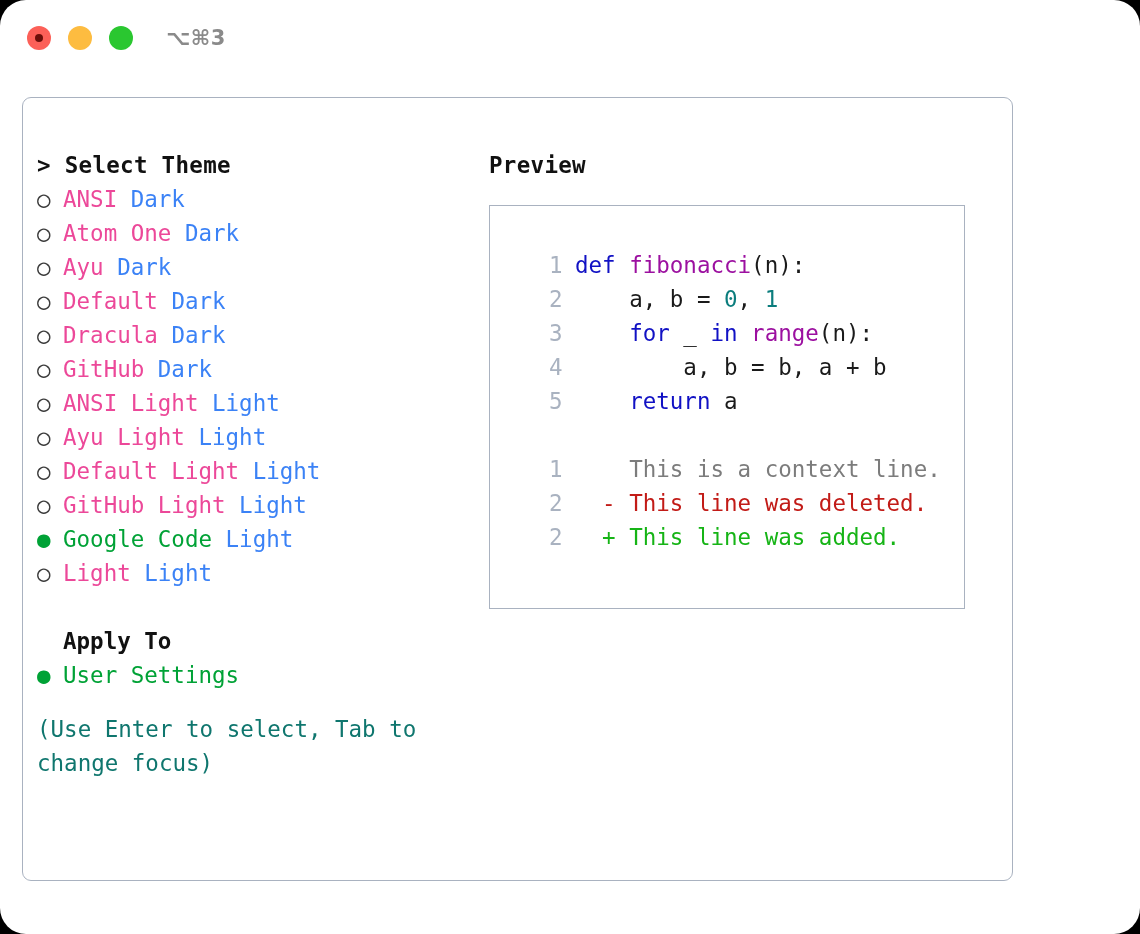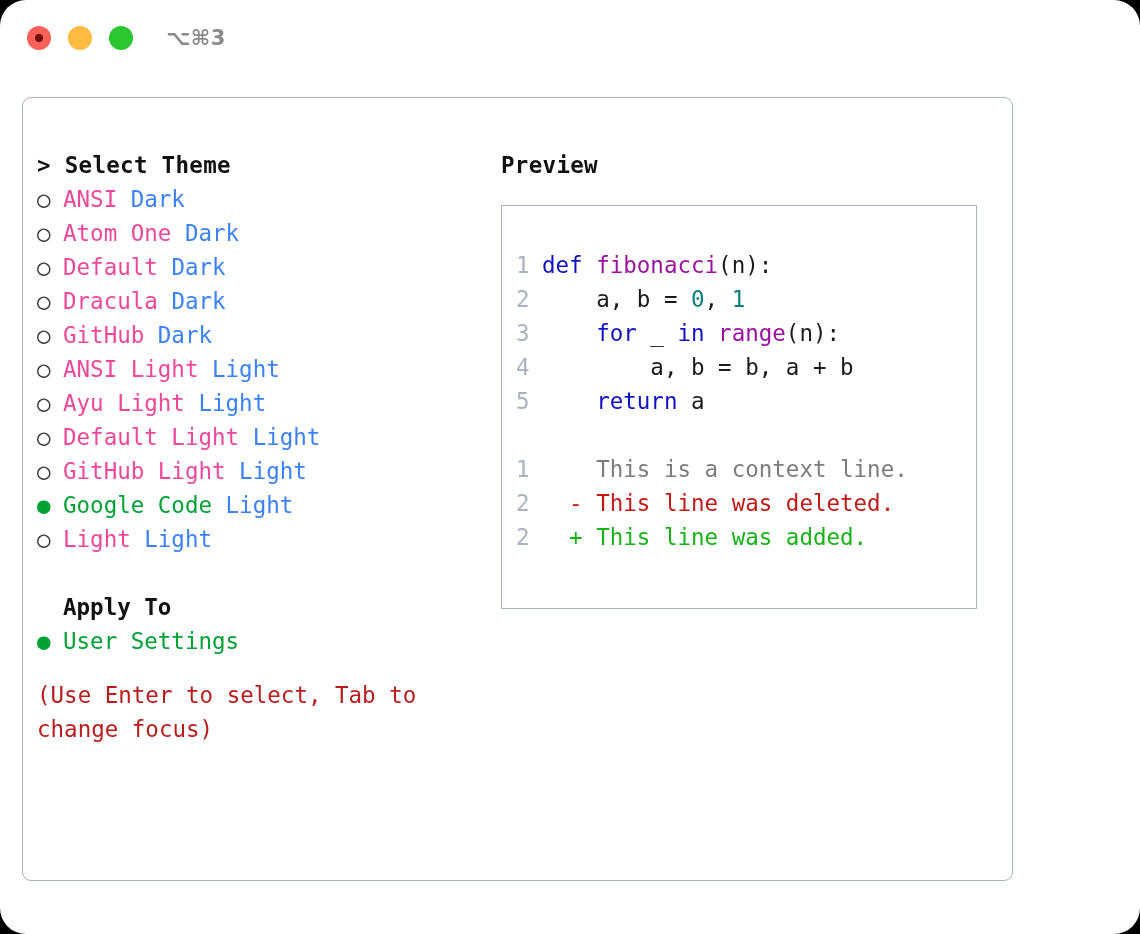--- a/index.html
+++ b/index.html
@@ -114,30 +114,30 @@
   .variant { color: #3b82f6; }
   .spacer-row { height: 34px; }
   .section-head {
     font-weight: 700;
     color: #111111;
     padding-left: 26px;
   }
   .hint {
     font-size: 22.5px;
     line-height: 34px;
-    color: #b91c1c;
+    color: #0f766e;
     white-space: pre-wrap;
     width: 410px;
     margin-top: 20px;
   }
 
   
   .right-col {
     position: absolute;
-    left: 478px;
+    left: 466px;
     top: 50px;
     width: 500px;
   }
   .preview-title {
     font-size: 22.5px;
     font-weight: 700;
     color: #111111;
     line-height: 34px;
     letter-spacing: 0.3px;
   }
@@ -148,20 +148,21 @@
     border: 1.5px solid #a9b2c0;
     box-sizing: border-box;
     background: #ffffff;
     padding: 42px 0 0 14px;
   }
   .code-line {
     font-size: 22.5px;
     line-height: 34px;
     white-space: pre;
     color: #1a1a1a;
+    margin-left: 45px;
   }
   .lineno {
     display: inline-block;
     width: 26px;
     color: #a9b2c0;
   }
   .kw   { color: #1111c4; }
   .fn   { color: #9c10a0; }
   .num  { color: #0b7d7d; }
   .pl   { color: #1a1a1a; }
@@ -184,20 +185,21 @@
     <div class="shortcut">⌥⌘3</div>
   </div>
 
   <div class="panel">
 
     <div class="left-col">
       <div class="row prompt-row">&gt; Select Theme</div>
       <div id="theme-list">
           <div class="row"><span class="bullet">○</span><span class="name">ANSI</span> <span class="variant">Dark</span></div>
           <div class="row"><span class="bullet">○</span><span class="name">Atom One</span> <span class="variant">Dark</span></div>
+          <div class="row"><span class="bullet">○</span><span class="name">Ayu</span> <span class="variant">Dark</span></div>
           <div class="row"><span class="bullet">○</span><span class="name">Default</span> <span class="variant">Dark</span></div>
           <div class="row"><span class="bullet">○</span><span class="name">Dracula</span> <span class="variant">Dark</span></div>
           <div class="row"><span class="bullet">○</span><span class="name">GitHub</span> <span class="variant">Dark</span></div>
           <div class="row"><span class="bullet">○</span><span class="name">ANSI Light</span> <span class="variant">Light</span></div>
           <div class="row"><span class="bullet">○</span><span class="name">Ayu Light</span> <span class="variant">Light</span></div>
           <div class="row"><span class="bullet">○</span><span class="name">Default Light</span> <span class="variant">Light</span></div>
           <div class="row"><span class="bullet">○</span><span class="name">GitHub Light</span> <span class="variant">Light</span></div>
           <div class="row"><span class="bullet selected">●</span><span class="name selected">Google Code</span> <span class="variant">Light</span></div>
           <div class="row"><span class="bullet">○</span><span class="name">Light</span> <span class="variant">Light</span></div>
         </div>

